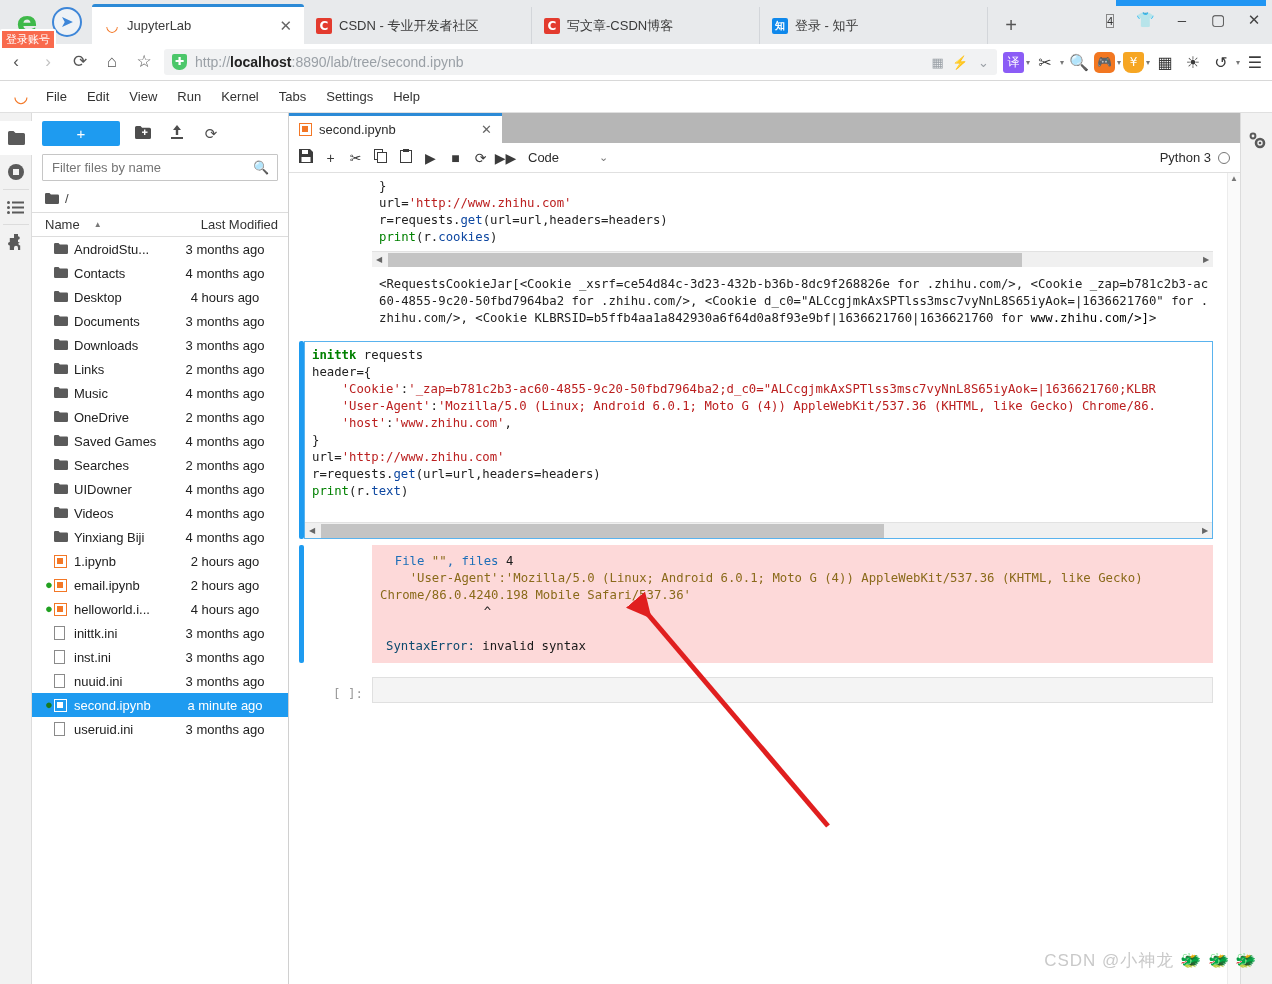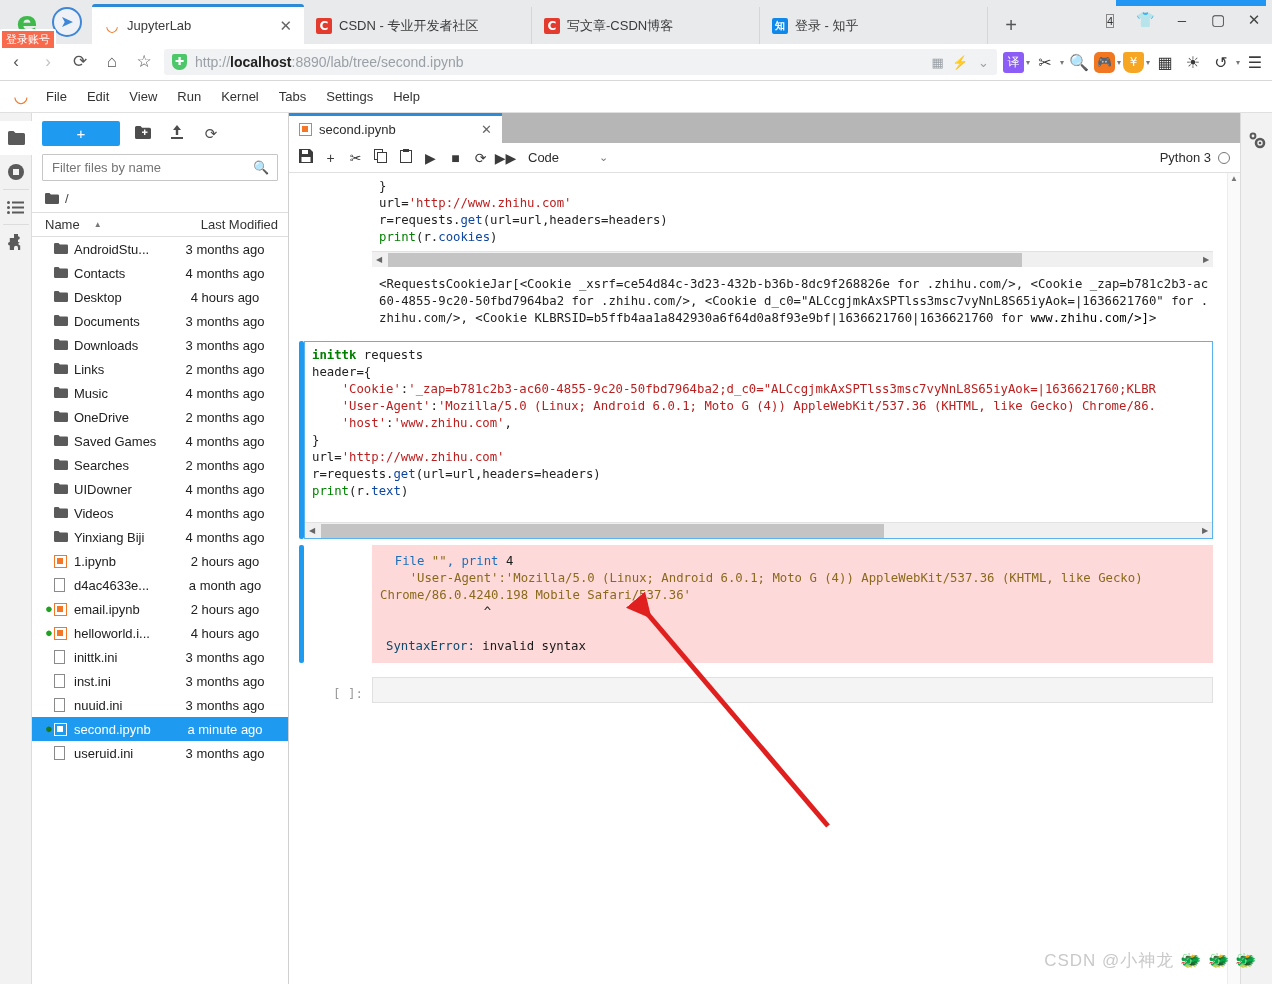--- a/index.html
+++ b/index.html
@@ -559,26 +559,20 @@
                   <path d="M0 1.2A1.2 1.2 0 0 1 1.2 0h3.3l1.4 1.5h6.9A1.2 1.2 0 0 1 14 2.7v7.1A1.2 1.2 0 0 1 12.8 11H1.2A1.2 1.2 0 0 1 0 9.8z" fill="#5a5a5a"></path>
                 </svg></span>
               <span class="fb-name">Yinxiang Biji</span>
               <span class="fb-mod">4 months ago</span>
             </div>
             <div class="fb-row">
               <span class="fb-dot"></span>
               <span class="fb-ico"><span class="ico-nb"></span></span>
               <span class="fb-name">1.ipynb</span>
               <span class="fb-mod">2 hours ago</span>
-            </div>
-            <div class="fb-row">
-              <span class="fb-dot"></span>
-              <span class="fb-ico"><span class="ico-file"></span></span>
-              <span class="fb-name">d4ac4633e...</span>
-              <span class="fb-mod">a month ago</span>
             </div>
             <div class="fb-row">
               <span class="fb-dot">●</span>
               <span class="fb-ico"><span class="ico-nb"></span></span>
               <span class="fb-name">email.ipynb</span>
               <span class="fb-mod">2 hours ago</span>
             </div>
             <div class="fb-row">
               <span class="fb-dot">●</span>
               <span class="fb-ico"><span class="ico-nb"></span></span>
@@ -713,21 +707,21 @@
                       </div>
                       <div class="hs-arrow">▶</div>
                     </div>
                   </div>
                 </div>
               </div>
               <div class="cell" style="margin-top: 6px;">
                 <div class="cell-bar on"></div>
                 <div class="prompt"></div>
                 <div class="cell-inner">
-                  <div class="out-err"><span class="e-file">  File </span><span class="e-str">"<ipython-input-12-547647fd3725>"</ipython-input-12-547647fd3725></span><span class="e-file">, print </span><span class="e-num">4</span>
+                  <div class="out-err"><span class="e-file">  File </span><span class="e-str">"<ipython-input-12-547647fd3725>"</ipython-input-12-547647fd3725></span><span class="e-file">, files </span><span class="e-num">4</span>
 <span class="e-str">    'User-Agent':'Mozilla/5.0 (Linux; Android 6.0.1; Moto G (4)) AppleWebKit/537.36 (KHTML, like Gecko) Chrome/86.0.4240.198 Mobile Safari/537.36'</span>
 <span class="e-num">              ^</span>
 
 <span class="e-name">SyntaxError:</span> <span class="e-num">invalid syntax</span></div>
                 </div>
               </div>
               <div class="cell" style="margin-top: 14px;">
                 <div class="cell-bar"></div>
                 <div class="prompt empty">[ ]:</div>
                 <div class="cell-inner">

